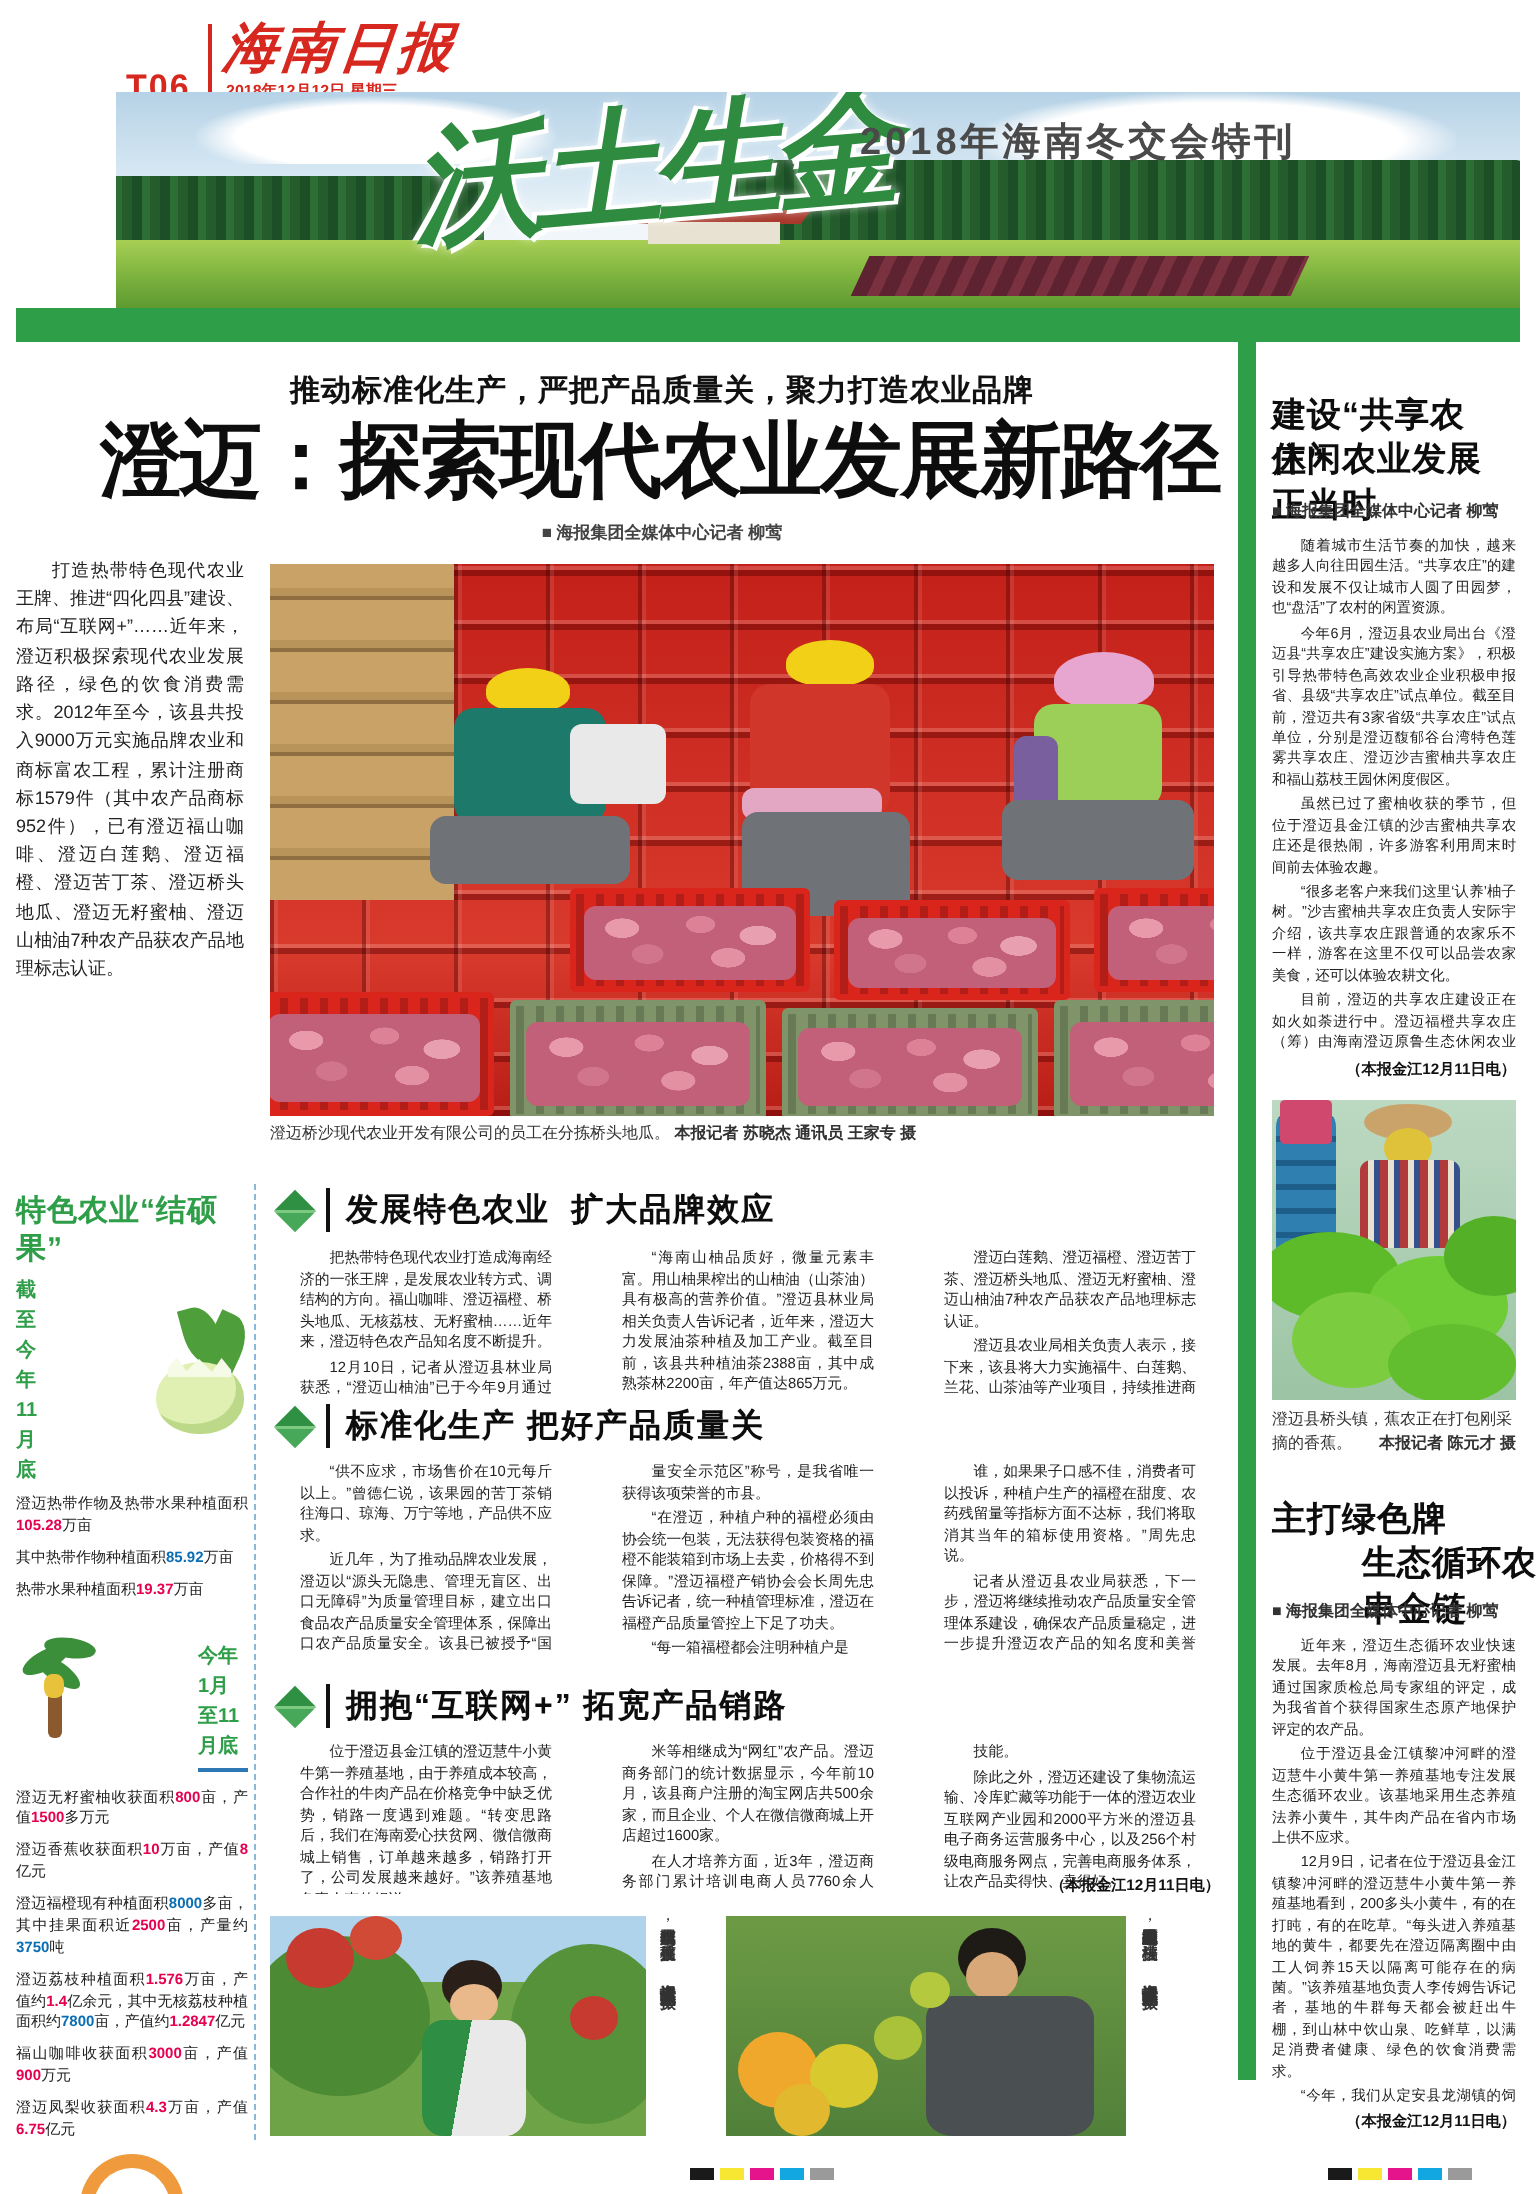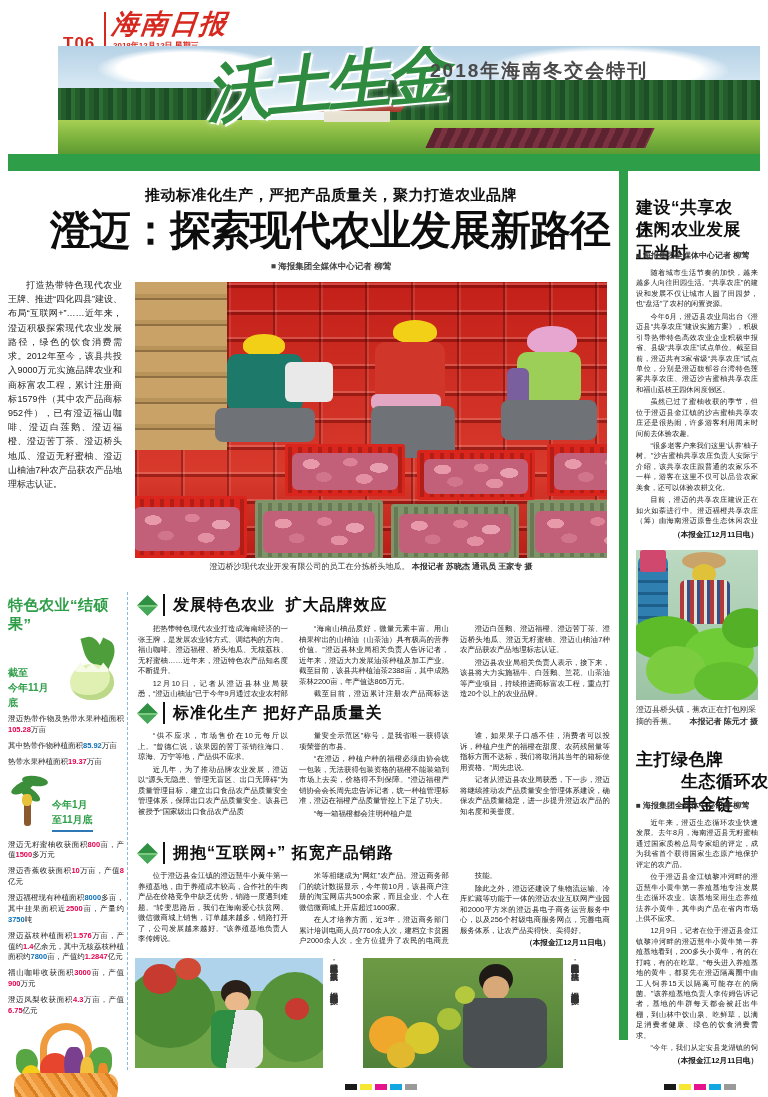--- a/index.html
+++ b/index.html
@@ -54,26 +54,26 @@
   .pants{position:absolute;border-radius:8px;background:#6f7276;}
   .arm{position:absolute;border-radius:6px;}
   .crate{position:absolute;border-radius:3px;}
   .crate .slots{position:absolute;inset:3px;background:repeating-linear-gradient(90deg,rgba(0,0,0,.18) 0 4px,rgba(0,0,0,0) 4px 10px);}
   .potatoes{position:absolute;left:6%;right:6%;top:18%;bottom:12%;border-radius:6px;background:
      radial-gradient(ellipse 14px 8px at 18% 30%,#e89aab 60%,rgba(0,0,0,0) 62%),
      radial-gradient(ellipse 12px 7px at 55% 25%,#dd8196 60%,rgba(0,0,0,0) 62%),
      radial-gradient(ellipse 15px 8px at 82% 40%,#e8a0b0 60%,rgba(0,0,0,0) 62%),
      radial-gradient(ellipse 13px 8px at 30% 65%,#d1758c 60%,rgba(0,0,0,0) 62%),
      radial-gradient(ellipse 14px 8px at 68% 70%,#e390a2 60%,rgba(0,0,0,0) 62%),#c2607a;}
-  .photo-caption{left:135px;top:561px;width:472px;font-size:8px;color:#333;text-align:center;}
+  .photo-caption{left:135px;top:561px;width:472px;font-size:8px;color:#333;text-align:left;}
   .photo-caption b{font-weight:700;}
   
   .sidebar{left:8px;top:588px;width:116px;}
   .sb-title{font-size:15px;font-weight:900;color:#2f9e49;letter-spacing:.5px;margin:8px 0 4px;}
-  .sb-row{display:flex;align-items:flex-end;}
+  .sb-row{display:flex;align-items:center;gap:47px;}
   .sb-period{font-size:10px;font-weight:900;color:#2f9e49;line-height:1.5;}
   .sb-period.u{border-bottom:2px solid #2e78b5;padding-bottom:3px;}
   .sb-stats{font-size:7.5px;line-height:1.45;text-align:justify;margin-top:4px;}
   .sb-stats p{margin:0 0 5px;text-indent:0;}
   .sb-stats .hl-r{color:#e60050;font-weight:900;}
   .sb-stats .hl-b{color:#0a6eb4;font-weight:900;}
   .illu{position:relative;flex:0 0 auto;}
   .fruit-body{position:absolute;left:8px;top:26px;width:44px;height:36px;background:#dff0b2;border-radius:50% 50% 48% 48%;
               box-shadow:inset -4px -5px 0 #bcd98a;}
   .fruit-crack{position:absolute;left:14px;top:24px;width:32px;height:10px;background:#f6fbe8;
@@ -91,21 +91,21 @@
   .cmyk{display:flex;gap:3px;}
   .cmyk span{width:12px;height:6px;display:block;}
   
   .sec-head{display:flex;align-items:center;gap:8px;}
   .diamond{width:15px;height:15px;transform:rotate(45deg);flex:0 0 auto;
            background:linear-gradient(135deg,#2f8f43 48%,#7cc97f 48% 55%,#46a858 55%);}
   .sec-rule{width:2px;height:22px;background:#111;flex:0 0 auto;}
   .sec-title{font-size:16px;font-weight:900;color:#0d0d0d;letter-spacing:1px;}
   .cols{display:flex;gap:11px;overflow:hidden;}
   .col{width:150px;font-size:7.4px;line-height:1.42;text-align:justify;overflow:hidden;}
-  .col p{margin:0 0 2px;text-indent:2em;}
+  .col p{margin:0 12px 2px;text-indent:2em;}
   .dateline{font-size:7.6px;font-weight:900;text-align:right;color:#111;}
   
   .bphoto{overflow:hidden;}
   .vcap{writing-mode:vertical-rl;font-size:8px;line-height:1.5;color:#333;height:108px;}
   .vcap .credit{font-weight:700;margin-top:10px;}
   .blob{position:absolute;border-radius:50%;}
   
   .r-title{left:636px;width:122px;font-size:17px;font-weight:900;color:#0d0d0d;letter-spacing:.5px;}
   .r-byline{left:636px;width:122px;font-size:8px;font-weight:700;color:#333;}
   .r-body{left:636px;width:122px;font-size:7.2px;line-height:1.45;text-align:justify;overflow:hidden;}

